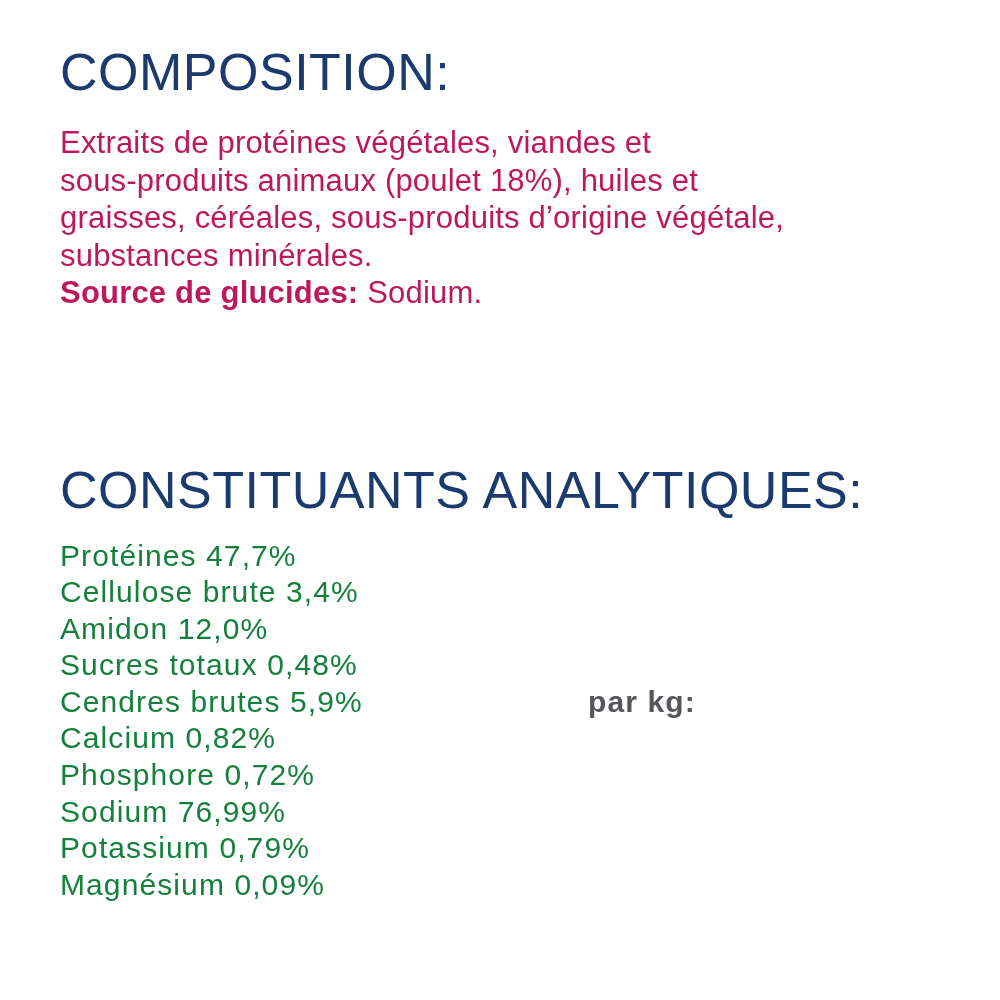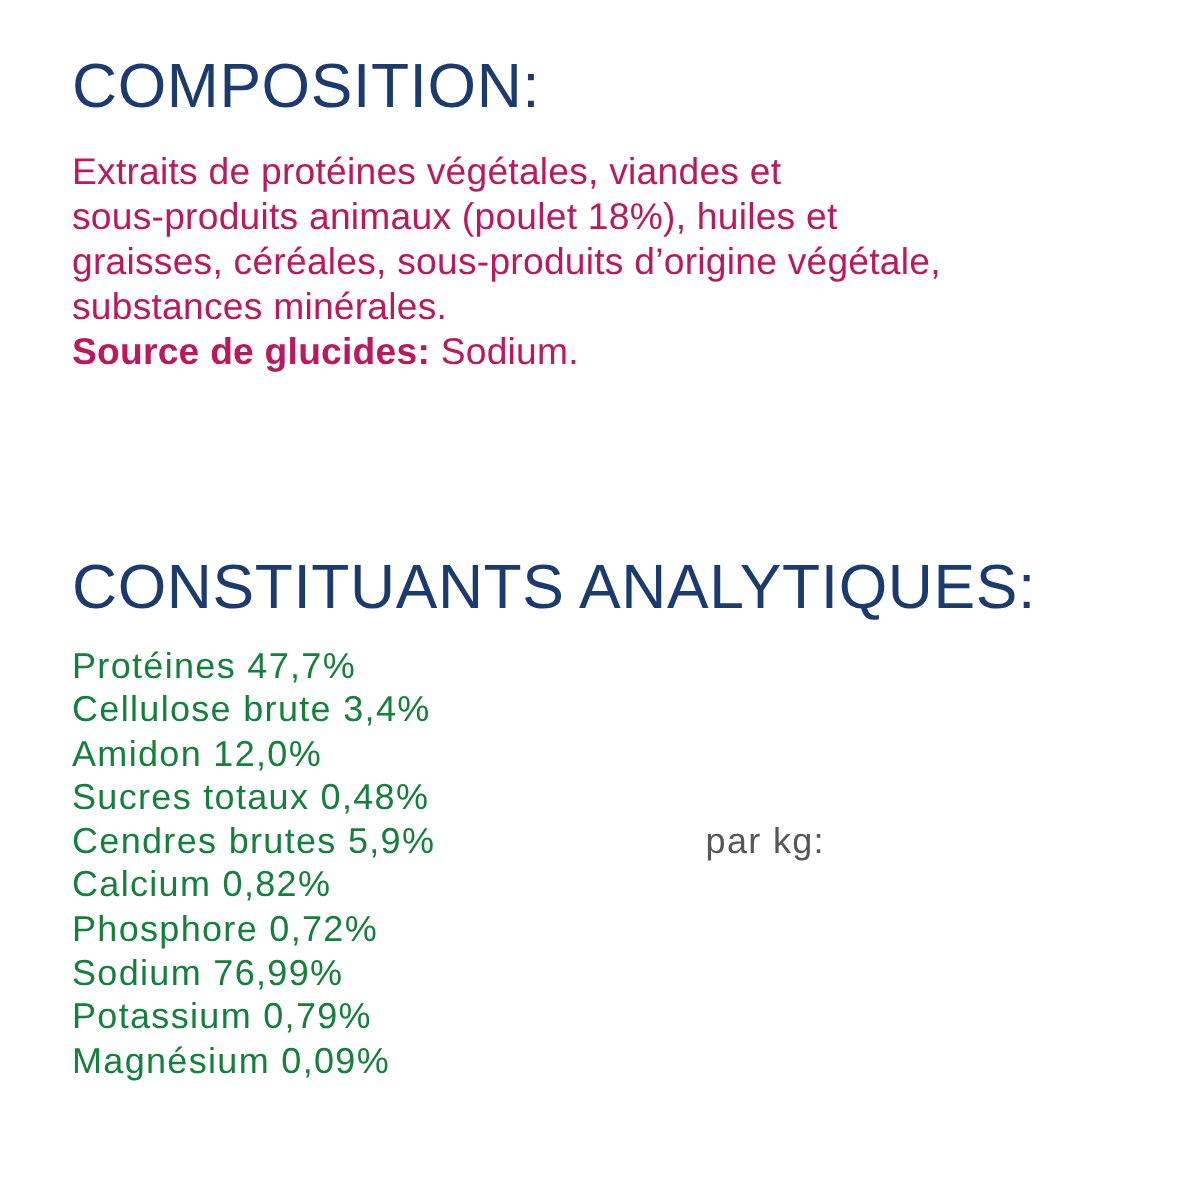--- a/index.html
+++ b/index.html
@@ -61,21 +61,21 @@
     font-size: 30px;
     line-height: 36.6px;
     letter-spacing: 1.1px;
     white-space: nowrap;
   }
   .per-kg {
     color: #55575b;
     font-size: 30px;
     line-height: 36.6px;
     letter-spacing: 1.1px;
-    font-weight: 400;
+    font-weight: 700;
     white-space: nowrap;
   }
 </style>
 </head>
 <body>
 
 <div class="page">
 
   <div class="section-title composition-title">COMPOSITION:</div>
 

